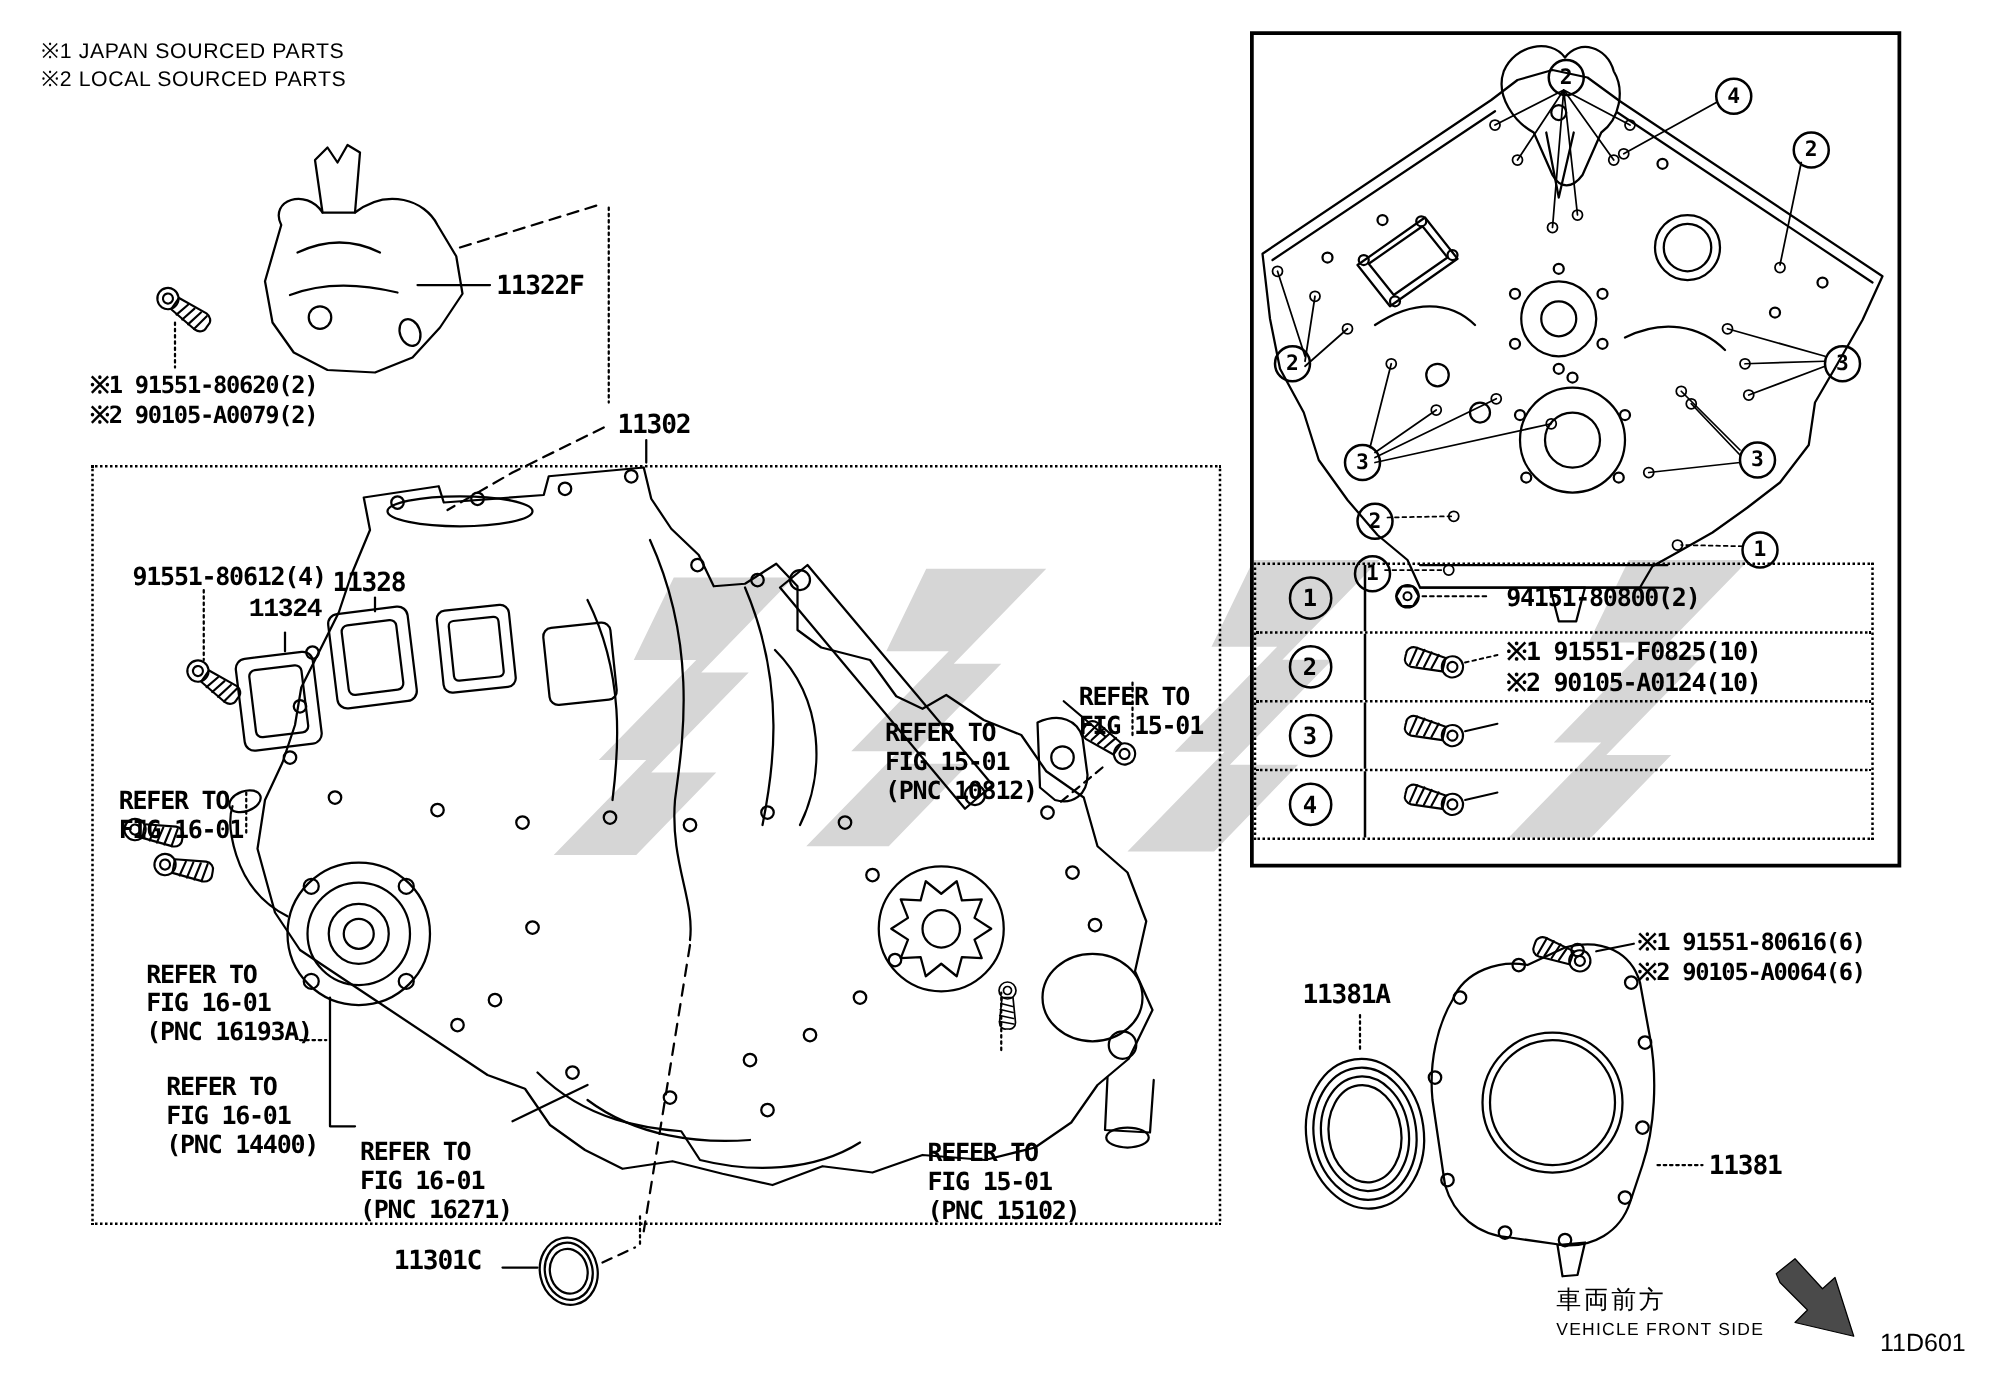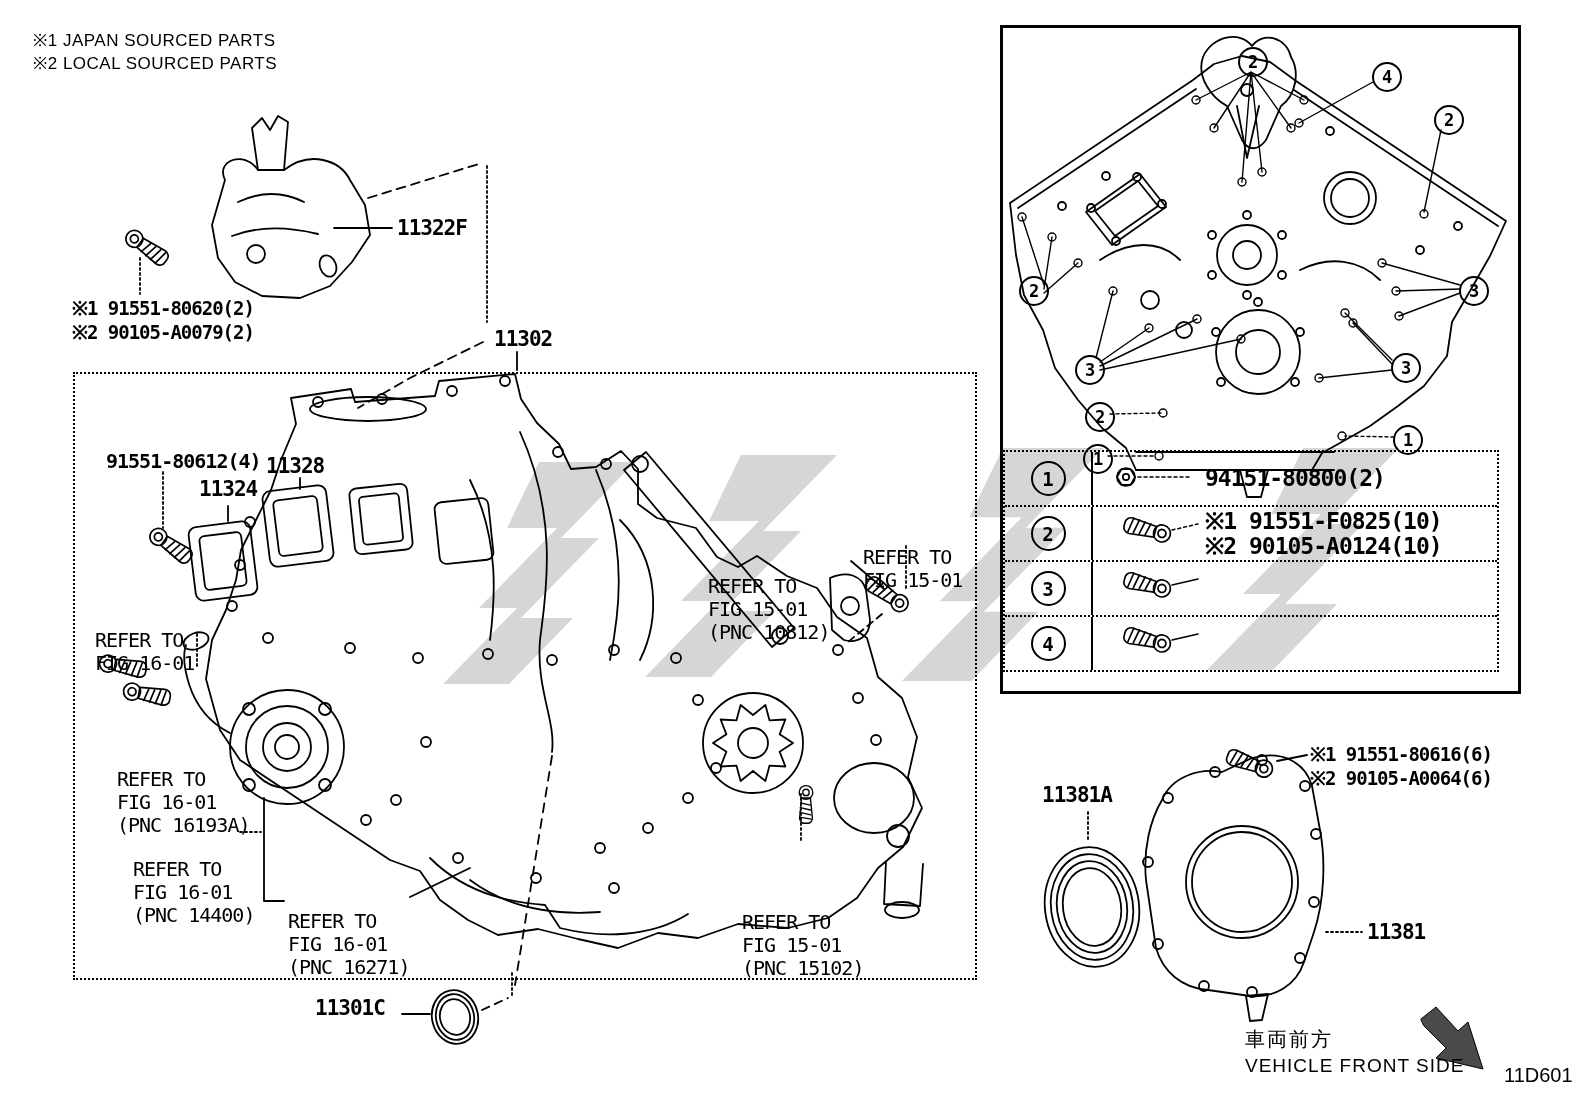--- a/index.html
+++ b/index.html
@@ -2,38 +2,38 @@
 <html><head>
 <meta charset="utf-8">
 <style>
   html,body{margin:0;padding:0;background:#fff;}
   #page{position:relative;width:1592px;height:1099px;background:#fff;overflow:hidden;
         font-family:"DejaVu Sans Mono",monospace;color:#000;}
   .abs{position:absolute;}
   .note{font-family:"Liberation Sans",sans-serif;font-size:17px;letter-spacing:.5px;white-space:pre;text-align:center;}
   .lbl{font-weight:bold;font-size:21px;letter-spacing:-1px;white-space:pre;}
   .fst{font-weight:bold;font-size:19px;letter-spacing:-1px;white-space:pre;line-height:24px;}
-  .ref{font-weight:normal;font-size:20px;letter-spacing:-1px;white-space:pre;line-height:23px;}
+  .ref{font-weight:bold;font-size:20px;letter-spacing:-1px;white-space:pre;line-height:23px;}
   .mainbox{border:2px dotted #000;}
   .rearbox{border:3px solid #000;}
   .co{width:26px;height:26px;border:2px solid #000;border-radius:50%;
       display:flex;align-items:center;justify-content:center;
       font-weight:bold;font-size:17px;background:transparent;}
   .ftable{border:2px dotted #000;display:flex;flex-direction:column;}
   .frow{flex:1;display:flex;align-items:center;border-top:2px dotted #000;}
   .frow:first-child{border-top:none;}
   .fnum{width:86px;align-self:stretch;border-right:2px solid #000;
         display:flex;align-items:center;justify-content:center;}
   .co2{width:31px;height:31px;border:2px solid #000;border-radius:50%;
        display:flex;align-items:center;justify-content:center;font-weight:bold;font-size:19px;}
   .ficon{width:112px;display:flex;align-items:center;justify-content:center;}
-  .ftext{font-weight:bold;font-size:23px;letter-spacing:-1px;white-space:pre;line-height:25px;}
+  .ftext{font-weight:bold;font-size:20px;letter-spacing:-1px;white-space:pre;line-height:25px;}
   .ftext div:empty{display:none;}
   .jp{font-family:"Liberation Sans",sans-serif;font-size:20px;letter-spacing:2px;white-space:pre;text-align:right;}
-  .en{font-family:"Liberation Sans",sans-serif;font-size:19px;letter-spacing:1px;white-space:pre;}
+  .en{font-family:"Liberation Sans",sans-serif;font-size:14px;letter-spacing:1px;white-space:pre;}
   .figcode{font-family:"Liberation Sans",sans-serif;font-size:20px;white-space:pre;}
 </style>
 </head>
 <body>
 
 <div id="page">
 
   <svg class="abs" style="left:0;top:0" width="1592" height="1099" viewBox="0 0 1592 1099">
     <defs>
       <path id="wm" d="M96,0 H192 L118,76 H156 L78,156 H130 L66,222 H0 L74,146 H36 L114,66 H64 Z"></path>
@@ -313,21 +313,21 @@
   <div class="abs note" style="left:33px;top:28px;">※1 JAPAN SOURCED PARTS</div>
   <div class="abs note" style="left:33px;top:51px;">※2 LOCAL SOURCED PARTS</div>
 
   <div class="abs lbl" style="left:397px;top:216px;">11322F</div>
   <div class="abs fst" style="left:72px;top:296px;">※1 91551-80620(2)</div>
   <div class="abs fst" style="left:72px;top:320px;">※2 90105-A0079(2)</div>
 
   <div class="abs lbl" style="left:494px;top:327px;">11302</div>
   <div class="abs lbl" style="left:106px;top:449px;font-size:20px;">91551-80612(4)</div>
   <div class="abs lbl" style="left:266px;top:454px;">11328</div>
-  <div class="abs lbl" style="left:199px;top:477px;">11324</div>
+  <div class="abs lbl" style="left:199px;top:477px;font-family:Liberation Mono, monospace;">11324</div>
   <div class="abs lbl" style="left:315px;top:996px;">11301C</div>
 
   <div class="abs ref" style="left:95px;top:583px;">
     <div>REFER TO</div><div>FIG 16-01</div>
   </div>
   <div class="abs ref" style="left:117px;top:722px;">
     <div>REFER TO</div><div>FIG 16-01</div><div>(PNC 16193A)</div>
   </div>
   <div class="abs ref" style="left:133px;top:812px;">
     <div>REFER TO</div><div>FIG 16-01</div><div>(PNC 14400)</div>

